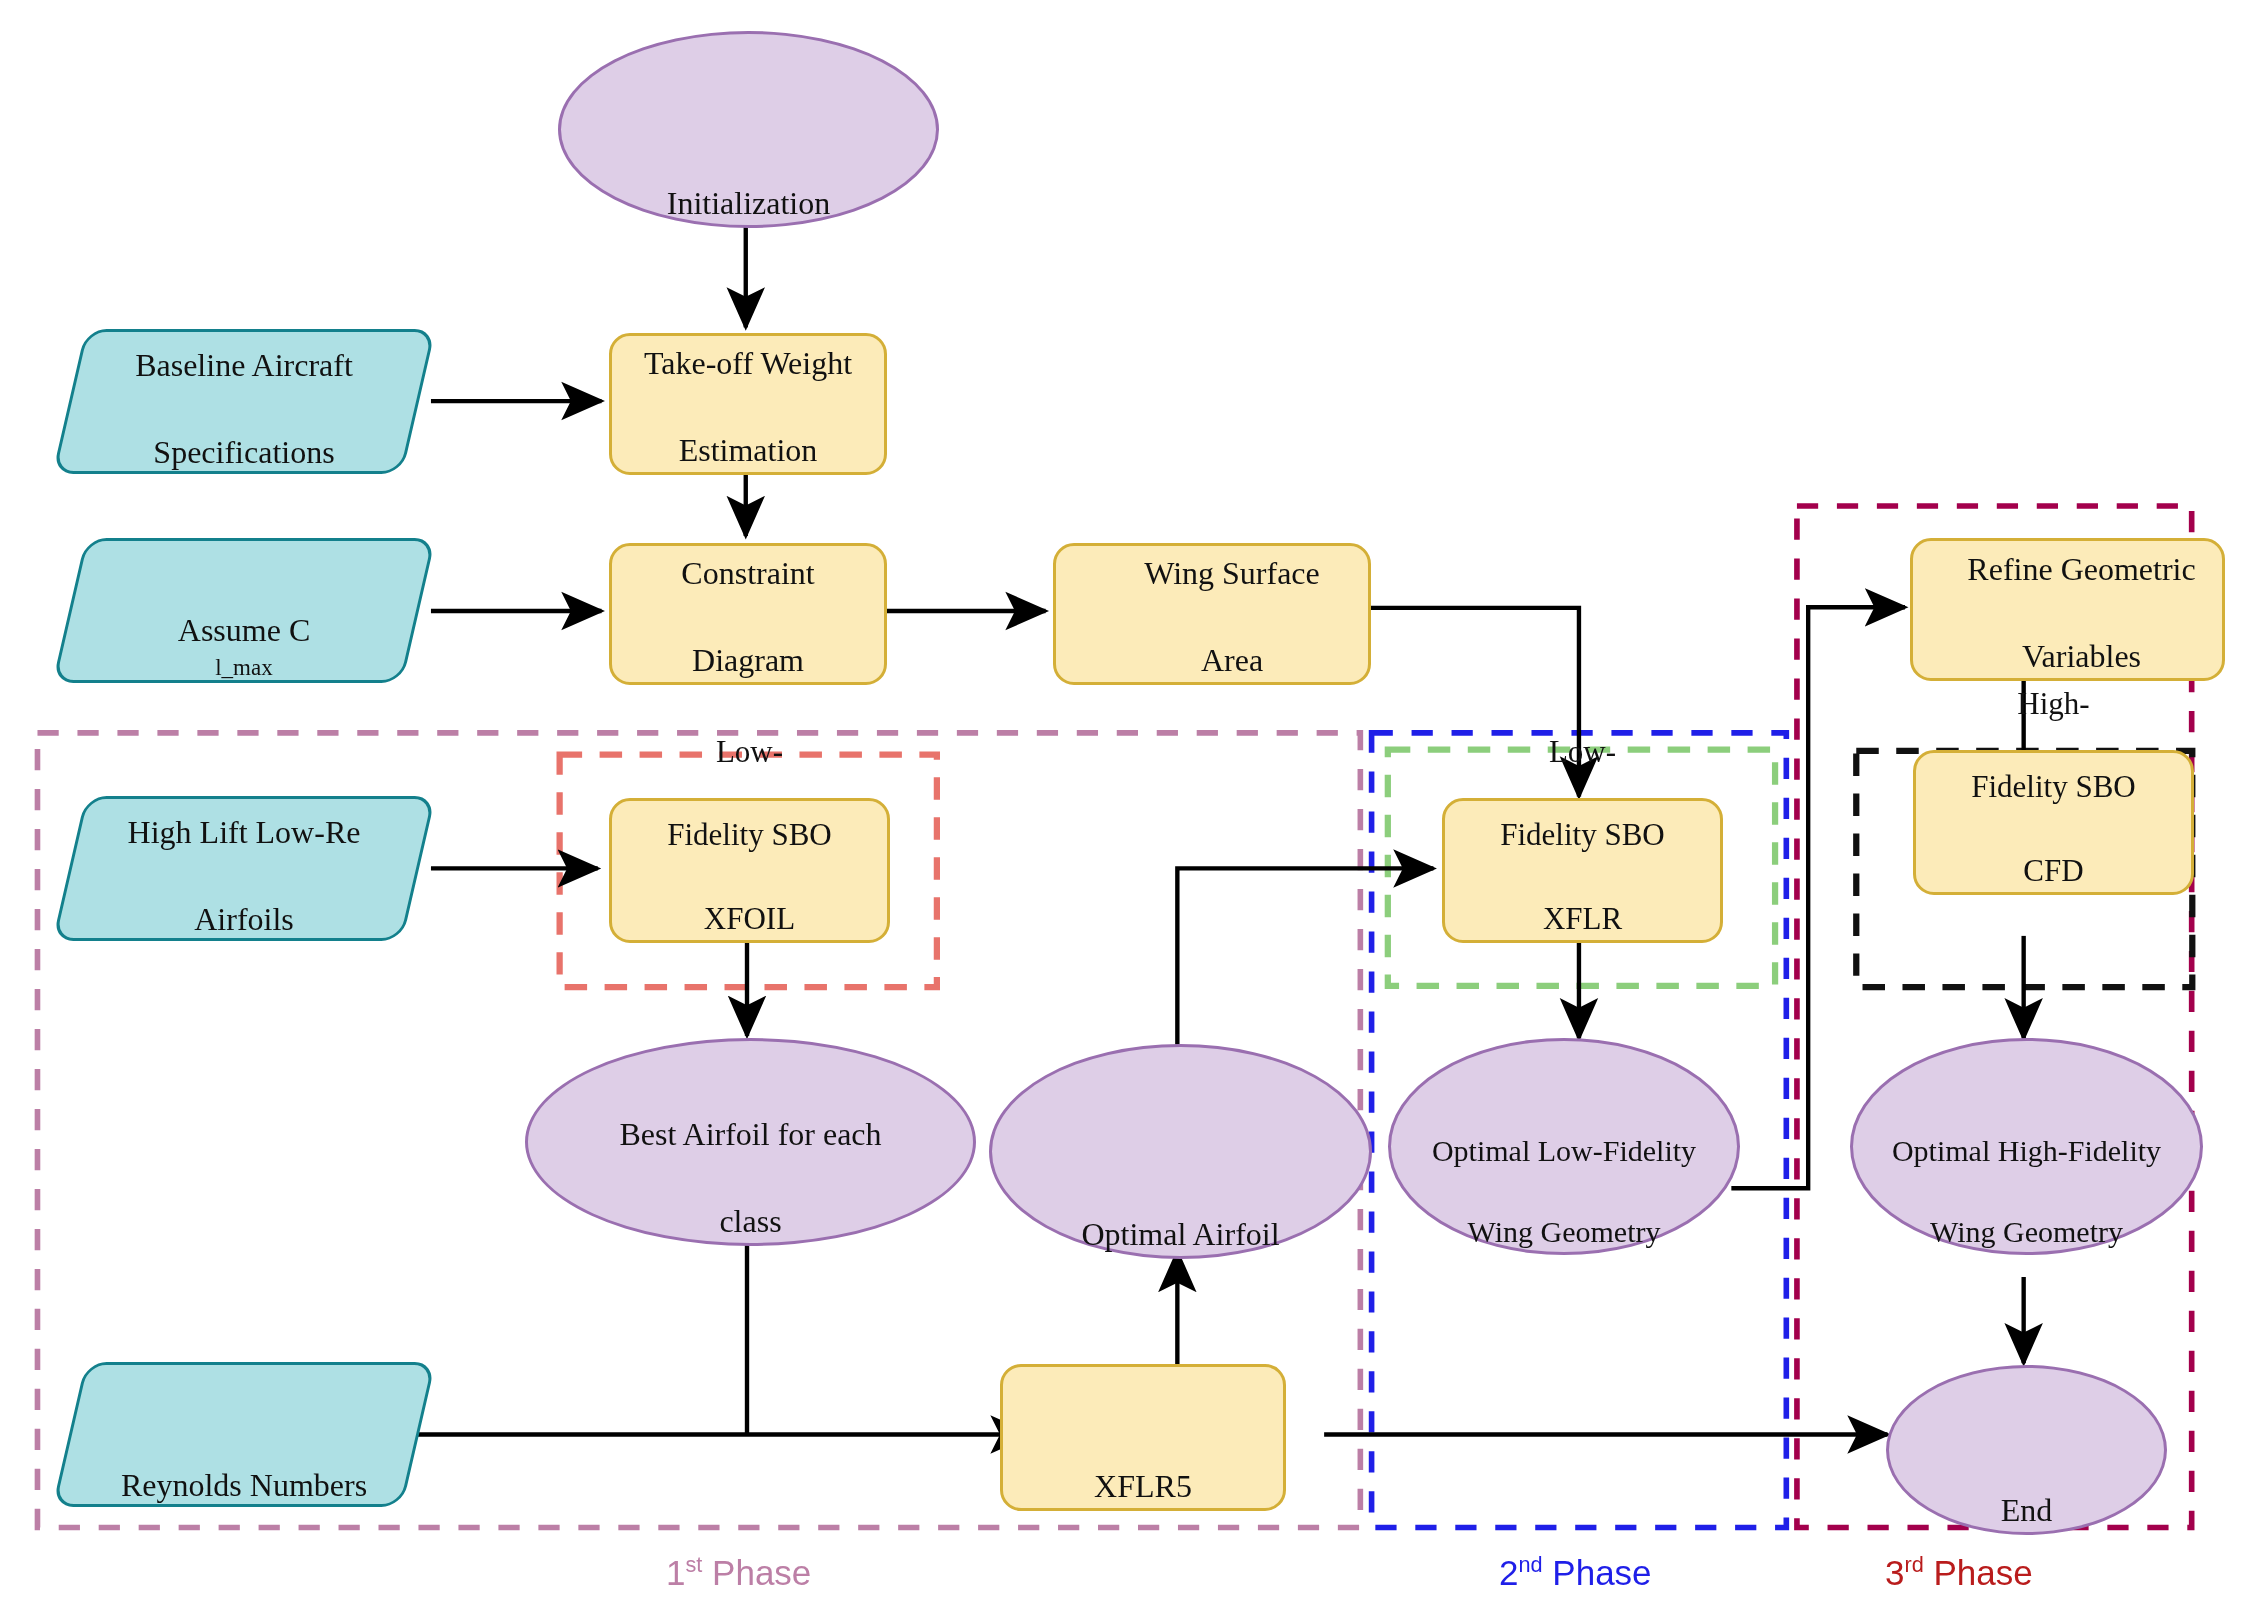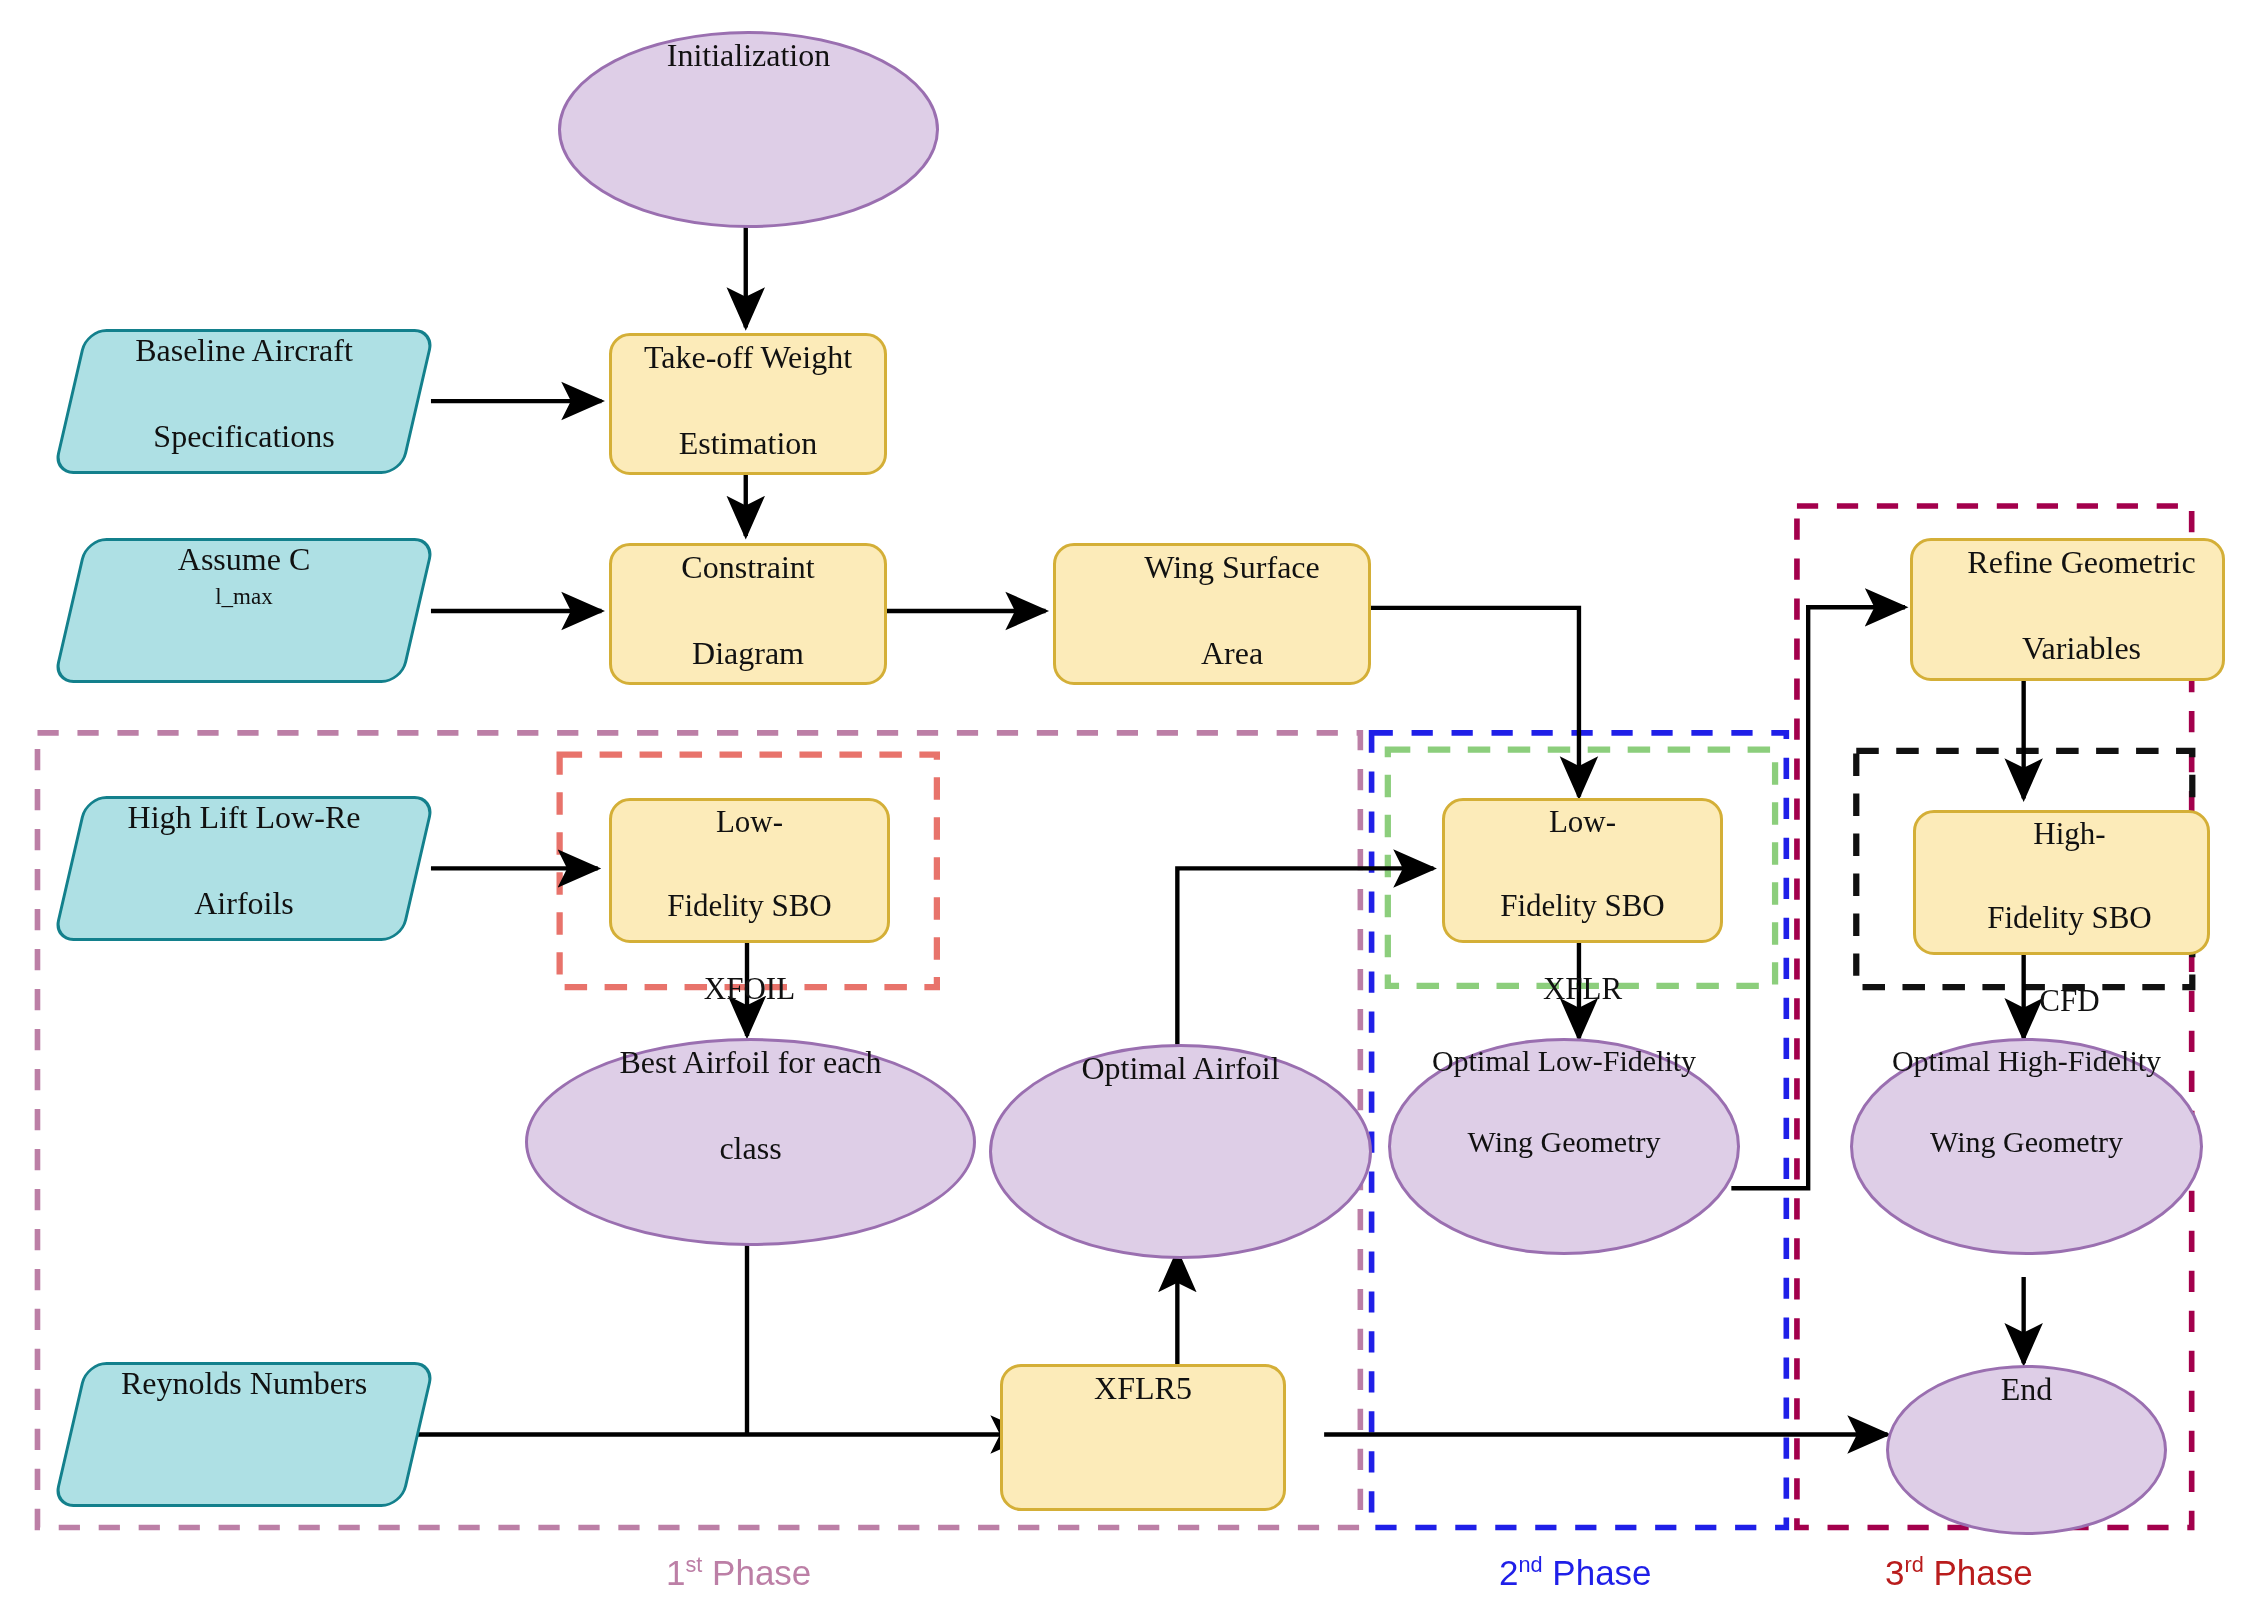--- a/index.html
+++ b/index.html
@@ -2,21 +2,21 @@
 <html style="font-size:10px"><head>
 <meta charset="utf-8">
 <style>
   html,body{margin:0;padding:0;background:#ffffff;}
   body{width:2261px;height:1620px;position:relative;overflow:hidden;
        font-family:"Liberation Serif", serif;}
   #stage{position:absolute;left:0;top:0;width:2261px;height:1620px;}
   svg.layer{position:absolute;left:0;top:0;width:2261px;height:1620px;}
   .nodelayer{position:absolute;left:0;top:0;width:2261px;height:1620px;}
 
-  .node{position:absolute;display:flex;align-items:flex-start;justify-content:center;
+  .node{position:absolute;display:flex;align-items:flex-end;justify-content:center;
         text-align:center;color:#111111;line-height:1.35;}
   .node span{display:block;width:100%;padding:0 6.2px;box-sizing:border-box;}
 
   .proc{background:#FCEBB9;border:3.1px solid #D4AF37;border-radius:21px;
         font-size:32px;}
   .term{background:#DECEE7;border:3.1px solid #9A6FB0;border-radius:50%;
         font-size:32px;}
   .para{font-size:32px;color:#111;}
   .para .pshape{position:absolute;left:0;top:0;width:100%;height:100%;
         background:#AEE0E4;border:3.1px solid #13808C;
@@ -158,21 +158,21 @@
     </div>
 
     <div class="node proc" style="left:1442px;top:798px;width:275px;height:139px;font-size:31px;">
       <span>
         <span>Low-</span><br>
         <span>Fidelity SBO</span><br>
         <span>XFLR</span>
       </span>
     </div>
 
-    <div class="node proc" style="left:1913px;top:810px;width:275px;height:139px;font-size:31px;padding-left:16px;">
+    <div class="node proc" style="left:1913px;top:750px;width:275px;height:139px;font-size:31px;">
       <span>
         <span>High-</span><br>
         <span>Fidelity SBO</span><br>
         <span>CFD</span>
       </span>
     </div>
 
     <div class="node term" style="left:989px;top:1044px;width:377px;height:209px;">
       <span>Optimal Airfoil</span>
     </div>

